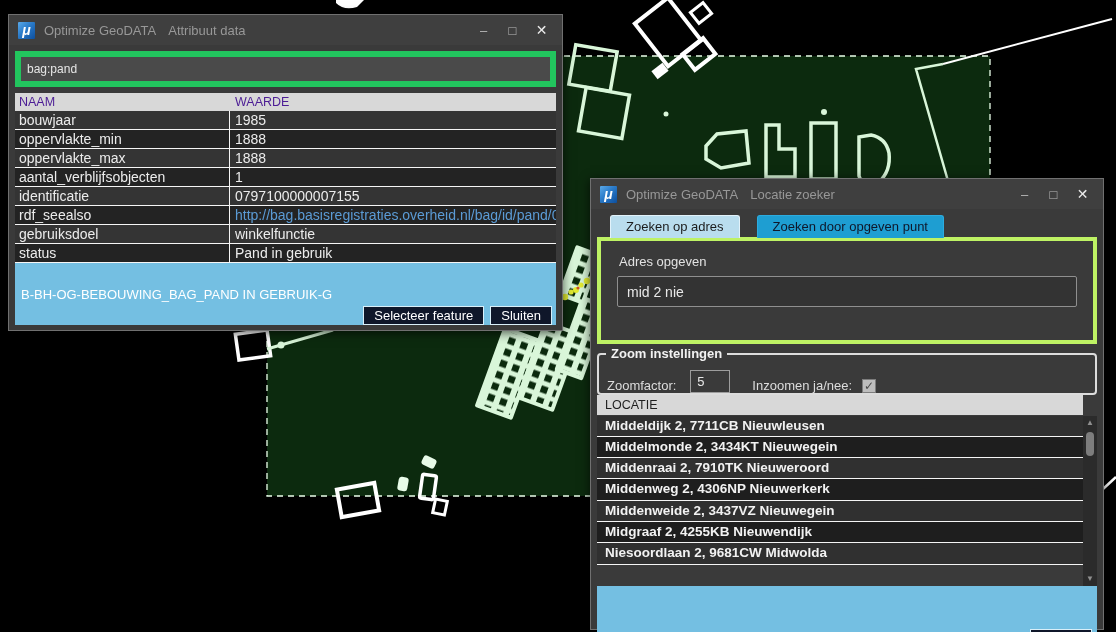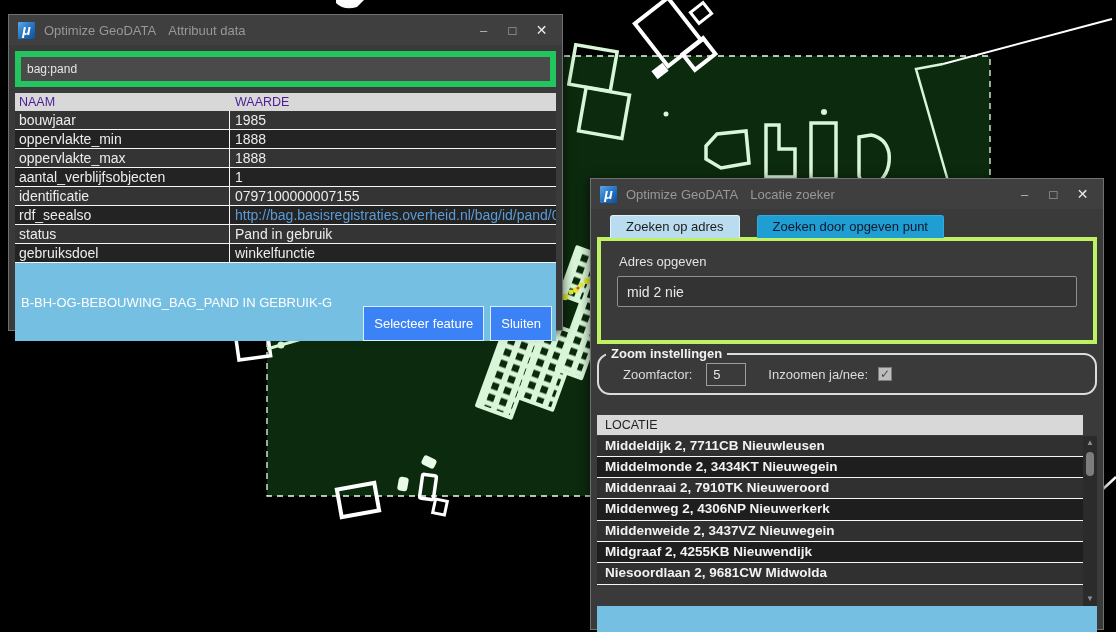--- a/index.html
+++ b/index.html
@@ -54,22 +54,22 @@
   .tbl-row:nth-child(even){background:#232323;}
   .tbl-row .c1{width:215px;flex:0 0 215px;padding-left:4px;border-right:1px solid #f5f5f5;box-sizing:border-box;white-space:nowrap;overflow:hidden;}
   .tbl-row .c2{flex:1;padding-left:5px;white-space:nowrap;overflow:hidden;}
   .tbl-row .c2.link{color:#5b9bd5;}
   .attr-filler{flex:1;}
   .status-bar{
     flex:0 0 22px;background:#74bfe2;display:flex;align-items:center;
     color:#fff;font-size:13px;padding-left:6px;
   }
   .cy-btn{
-    background:#3b82f6;border:1px solid #d9eff9;color:#fff;
-    font-size:13px;line-height:17px;padding:0 10px;height:35px;
+    background:#0f172a;border:1px solid #d9eff9;color:#fff;
+    font-size:13px;line-height:17px;padding:0 10px;height:19px;
     font-family:inherit;white-space:nowrap;margin-top:43px;
   }
   .status-bar .btns{margin-left:auto;display:flex;gap:6px;padding-right:4px;}
 
   
   #loc-win{left:590px;top:178px;width:514px;height:452px;}
   .tabs{display:flex;gap:17px;margin-left:13px;flex:0 0 23px;position:relative;z-index:2;}
   .tab{
     font-size:13px;line-height:21px;padding:0 15px;border-radius:3px 3px 0 0;
     white-space:nowrap;
@@ -80,41 +80,41 @@
     border:4px solid #bef264;margin-top:-1px;flex:0 0 88px;
     padding:11px 16px 0 16px;box-sizing:content-box;
   }
   .field-label{font-size:13px;color:#e2e2e2;margin:2px 0 7px 2px;}
   .text-input{
     width:100%;height:31px;box-sizing:border-box;background:#333;
     border:1px solid #8f8f8f;border-radius:2px;color:#e8e8e8;
     font-size:14px;padding:0 9px;font-family:inherit;outline:none;
   }
   .group-box{
-    margin-top:9px;border:2px solid #dcdcdc;border-radius:13px;
-    flex:0 0 38px;position:relative;display:flex;align-items:center;
-    padding-left:24px;gap:0;
+    margin-top:9px;border:2px solid #dcdcdc;border-radius:4px;
+    flex:0 0 38px;position:relative;display:flex;align-items:flex-end;
+    padding-left:8px;gap:0;
   }
   .group-title{
     position:absolute;top:-9px;left:7px;background:#3a3a3a;
     padding:0 5px;font-size:13px;font-weight:bold;color:#f2f2f2;
   }
   .group-box .lbl{font-size:13px;color:#dcdcdc;}
   .num-input{
     width:40px;height:23px;margin-left:14px;background:transparent;
     border:1px solid #9d9d9d;color:#e8e8e8;font-size:13px;padding:0 6px;
     font-family:inherit;box-sizing:border-box;outline:none;
   }
   .group-box .lbl2{margin-left:22px;}
   .checkbox{
     width:14px;height:14px;margin-left:10px;background:#bdbdbd;
     border:1px solid #7d7d7d;color:#4a4a4a;font-size:12px;line-height:13px;
     text-align:center;box-sizing:border-box;
   }
-  .loc-list{margin-top:20px;display:grid;grid-template-columns:1fr 14px;column-gap:0;flex:0 0 191px;}
+  .loc-list{display:grid;grid-template-columns:1fr 14px;column-gap:0;flex:0 0 191px;}
   .list-header{
     grid-column:1;background:#d8d8d8;color:#1f1f1f;font-size:12.5px;
     line-height:20px;height:20px;padding-left:8px;
   }
   .list-rows{grid-column:1;grid-row:2;height:170px;overflow:hidden;font-weight:bold;}
   .list-row{
     height:20.3px;border-bottom:1px solid #f5f5f5;font-size:13.5px;
     line-height:20px;color:#f2f2f2;padding-left:8px;white-space:nowrap;overflow:hidden;
   }
   .list-row:nth-child(odd){background:#303030;}
@@ -249,26 +249,26 @@
       </div>
       <div class="tbl-row">
         <div class="c1">identificatie</div>
         <div class="c2">0797100000007155</div>
       </div>
       <div class="tbl-row">
         <div class="c1">rdf_seealso</div>
         <div class="c2 link">http://bag.basisregistraties.overheid.nl/bag/id/pand/0797100000007155</div>
       </div>
       <div class="tbl-row">
+        <div class="c1">gebruiksdoel</div>
+        <div class="c2">winkelfunctie</div>
+      </div>
+      <div class="tbl-row">
         <div class="c1">status</div>
         <div class="c2">Pand in gebruik</div>
-      </div>
-      <div class="tbl-row">
-        <div class="c1">gebruiksdoel</div>
-        <div class="c2">winkelfunctie</div>
       </div>
     </div>
     <div class="attr-filler"></div>
     <div class="status-bar">
       <span>B-BH-OG-BEBOUWING_BAG_PAND IN GEBRUIK-G</span>
       <span class="btns">
         <button class="cy-btn">Selecteer feature</button>
         <button class="cy-btn">Sluiten</button>
       </span>
     </div>

